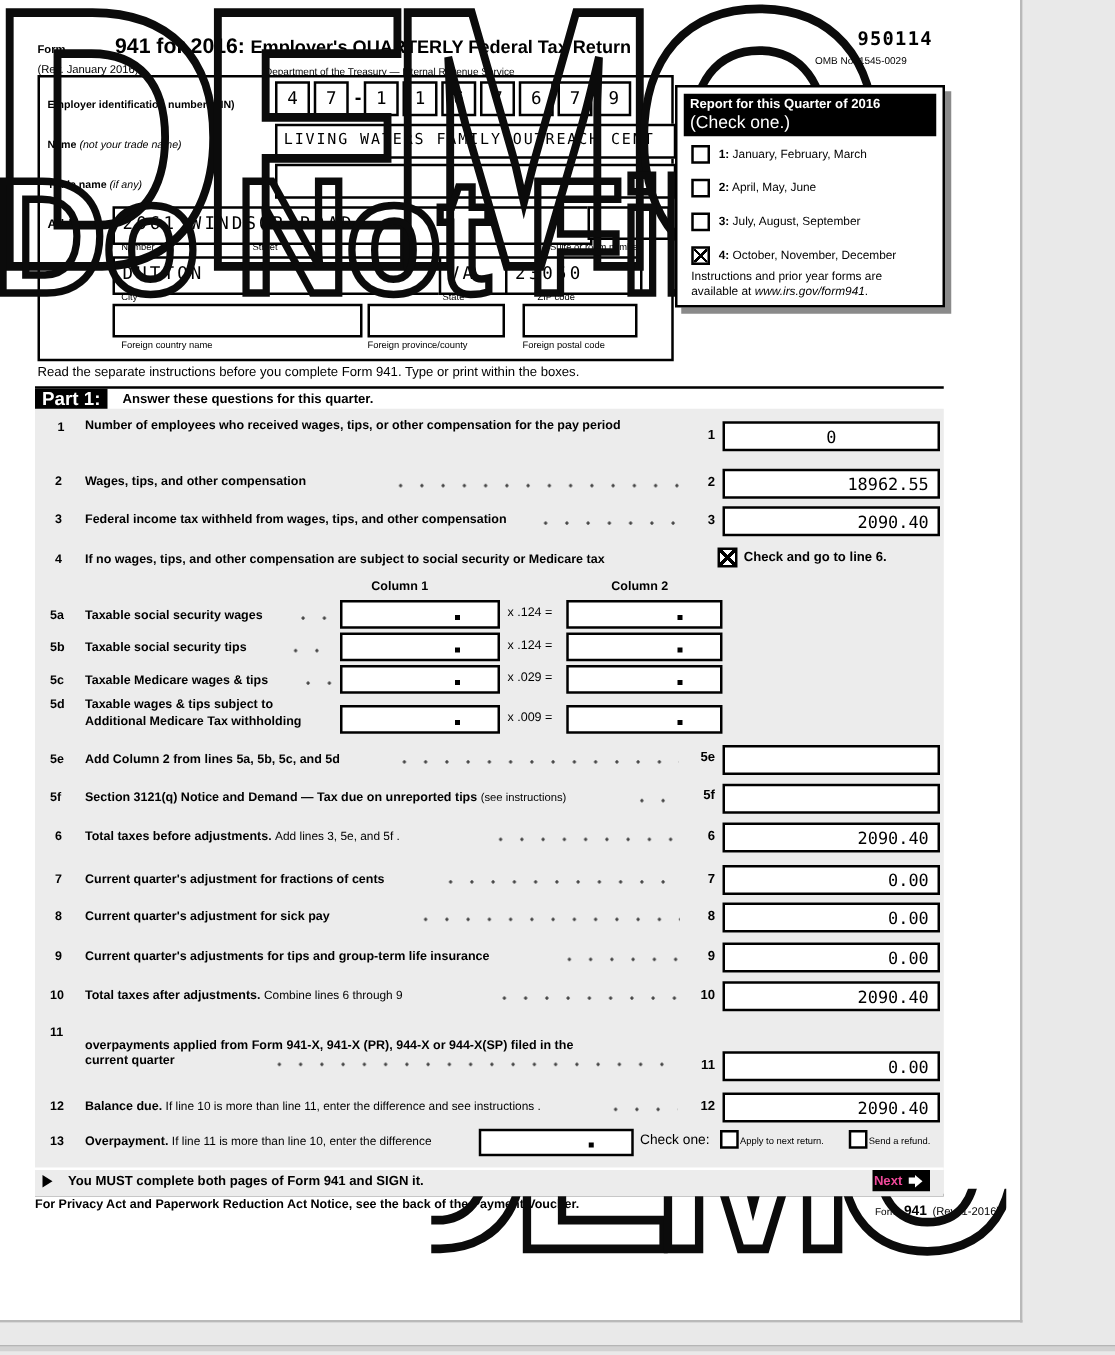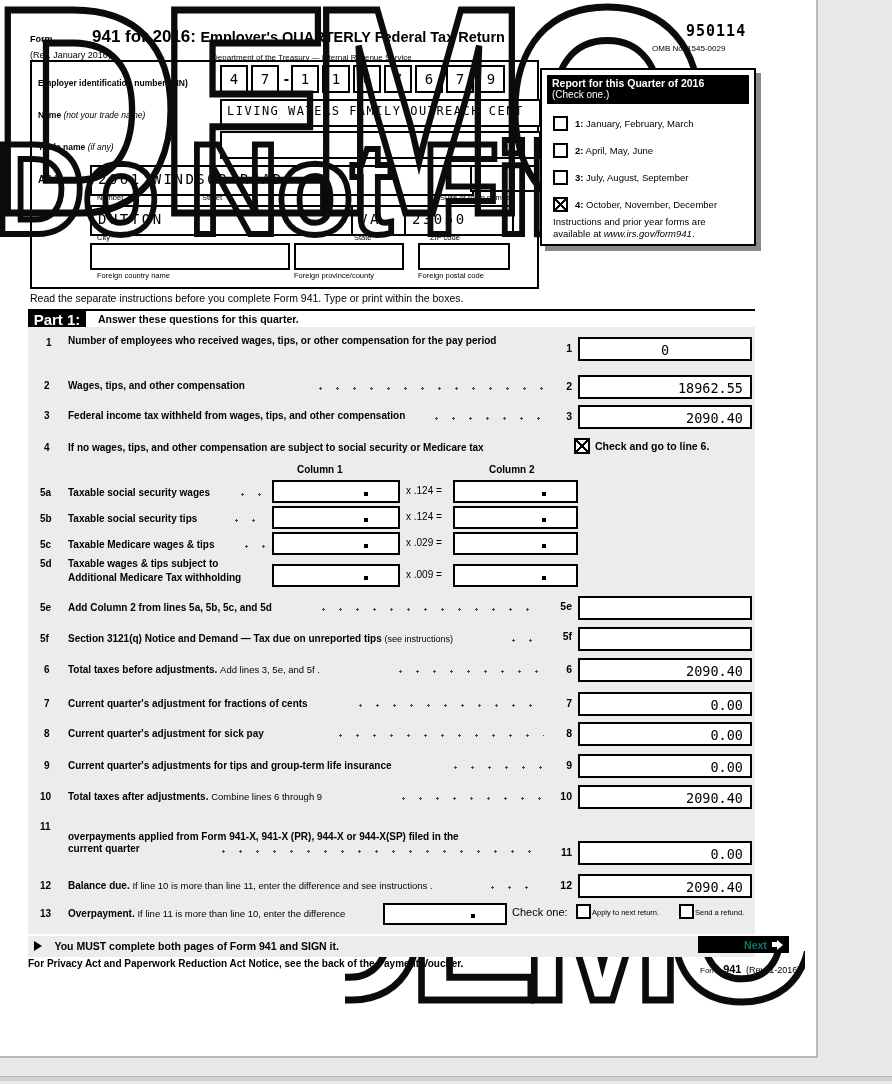--- a/index.html
+++ b/index.html
@@ -11,21 +11,21 @@
   .mono{font-family:"DejaVu Sans Mono",monospace;}
   .sm{font-size:8.5px;} .tiny{font-size:7.5px;}
   
   .empbox{position:absolute;left:30px;top:60px;width:505px;height:225px;border:2px solid #000;background:#fff;}
   .fieldbox{position:absolute;border:2px solid #000;background:#fff;font-family:"DejaVu Sans Mono",monospace;}
   .einb{display:inline-block;width:24px;height:24px;border:2px solid #000;margin-right:3px;text-align:center;line-height:24px;font-size:14px;font-family:"DejaVu Sans Mono",monospace;background:#fff;}
   .eindash{display:inline-block;width:9px;text-align:center;font-weight:bold;}
   
   .qbox{position:absolute;left:540px;top:68px;width:212px;height:174px;border:2px solid #000;background:#fff;z-index:5;box-shadow:5px 5px 0 #8a8a8a;}
   .qhead{position:absolute;left:5px;top:5px;right:5px;background:#000;color:#fff;padding:2px 5px 4px;}
-  .qhead .t{font-size:10.5px;font-weight:bold;} .qhead .s{font-size:10px;}
+  .qhead .t{font-size:10.5px;font-weight:bold;} .qhead .s{font-size:14px;}
   .qrow{position:absolute;left:11px;display:flex;align-items:center;}
   .qrow .txt{font-size:9.5px;margin-left:7px;}
   .cb{width:11px;height:11px;border:2px solid #000;background:#fff;display:inline-block;}
   .cb.checked{background:linear-gradient(45deg,transparent 43%,#000 43%,#000 57%,transparent 57%),linear-gradient(135deg,transparent 43%,#000 43%,#000 57%,transparent 57%),#fff;}
   .qnote{position:absolute;left:11px;top:146px;font-size:9.5px;line-height:1.3;white-space:normal;width:190px;}
   
   .grayarea{position:absolute;left:28px;top:327px;width:727px;height:628px;background:#ececec;border-bottom:2px solid #000;}
   .p1bar{position:absolute;left:28px;top:309px;width:727px;height:18px;background:#fff;border-top:2px solid #000;}
   .p1chip{position:absolute;left:0;top:0;width:58px;height:18px;background:#000;color:#fff;font-size:15px;font-weight:bold;text-align:center;line-height:18px;}
   .vbox{position:absolute;left:578px;width:174px;height:24px;border:2px solid #000;background:#fff;font-family:"DejaVu Sans Mono",monospace;font-size:13.5px;text-align:right;padding:3px 7px 0 0;box-sizing:border-box;z-index:2;}
@@ -37,21 +37,21 @@
   .rnum{position:absolute;left:40px;font-size:10px;font-weight:bold;}
   
   .wm{position:absolute;font-weight:bold;color:transparent;-webkit-text-stroke:7px #0b0b0b;line-height:1;white-space:nowrap;z-index:3;transform-origin:left top;}
   .wm-top{left:-10px;top:-36px;font-size:295px;letter-spacing:-28px;transform:scaleX(0.90);}
   .wm-mid{left:-6px;top:124px;font-size:130px;letter-spacing:-3px;-webkit-text-stroke:6px #0b0b0b;transform:scaleX(0.97);}
   .wmclip{position:absolute;left:345px;top:951px;width:460px;height:63px;overflow:hidden;z-index:4;}
   .wm-bot{left:-60px;top:-125px;font-size:205px;letter-spacing:-18px;-webkit-text-stroke:7px #0b0b0b;transform:scaleX(0.95);}
   
   .mustbar{position:absolute;left:28px;top:934px;width:727px;height:21px;background:#ececec;border-top:2px solid #fff;z-index:5;}
   .ptri{display:inline-block;width:0;height:0;border:5px solid transparent;border-left:8px solid #000;margin:0 3px 0 6px;vertical-align:middle;}
-  .nextbtn{position:absolute;left:698px;top:936px;width:46px;height:17px;background:#000;color:#0f766e;display:flex;align-items:center;justify-content:center;z-index:6;cursor:pointer;padding-left:45px;}
+  .nextbtn{position:absolute;left:698px;top:936px;width:46px;height:17px;background:#000;color:#ec4899;display:flex;align-items:center;justify-content:center;z-index:6;cursor:pointer;}
   .nextbtn .nl{font-size:10.5px;font-weight:bold;}
   .nbar{width:5px;height:5px;background:#fff;margin-left:5px;}
   .ntri{width:0;height:0;border:5px solid transparent;border-left:6px solid #fff;}
 </style>
 </head>
 <body>
 
 <div class="page">
 
   <div class="abs sm b" style="left:30px;top:34px;font-size:9px;">Form</div>

